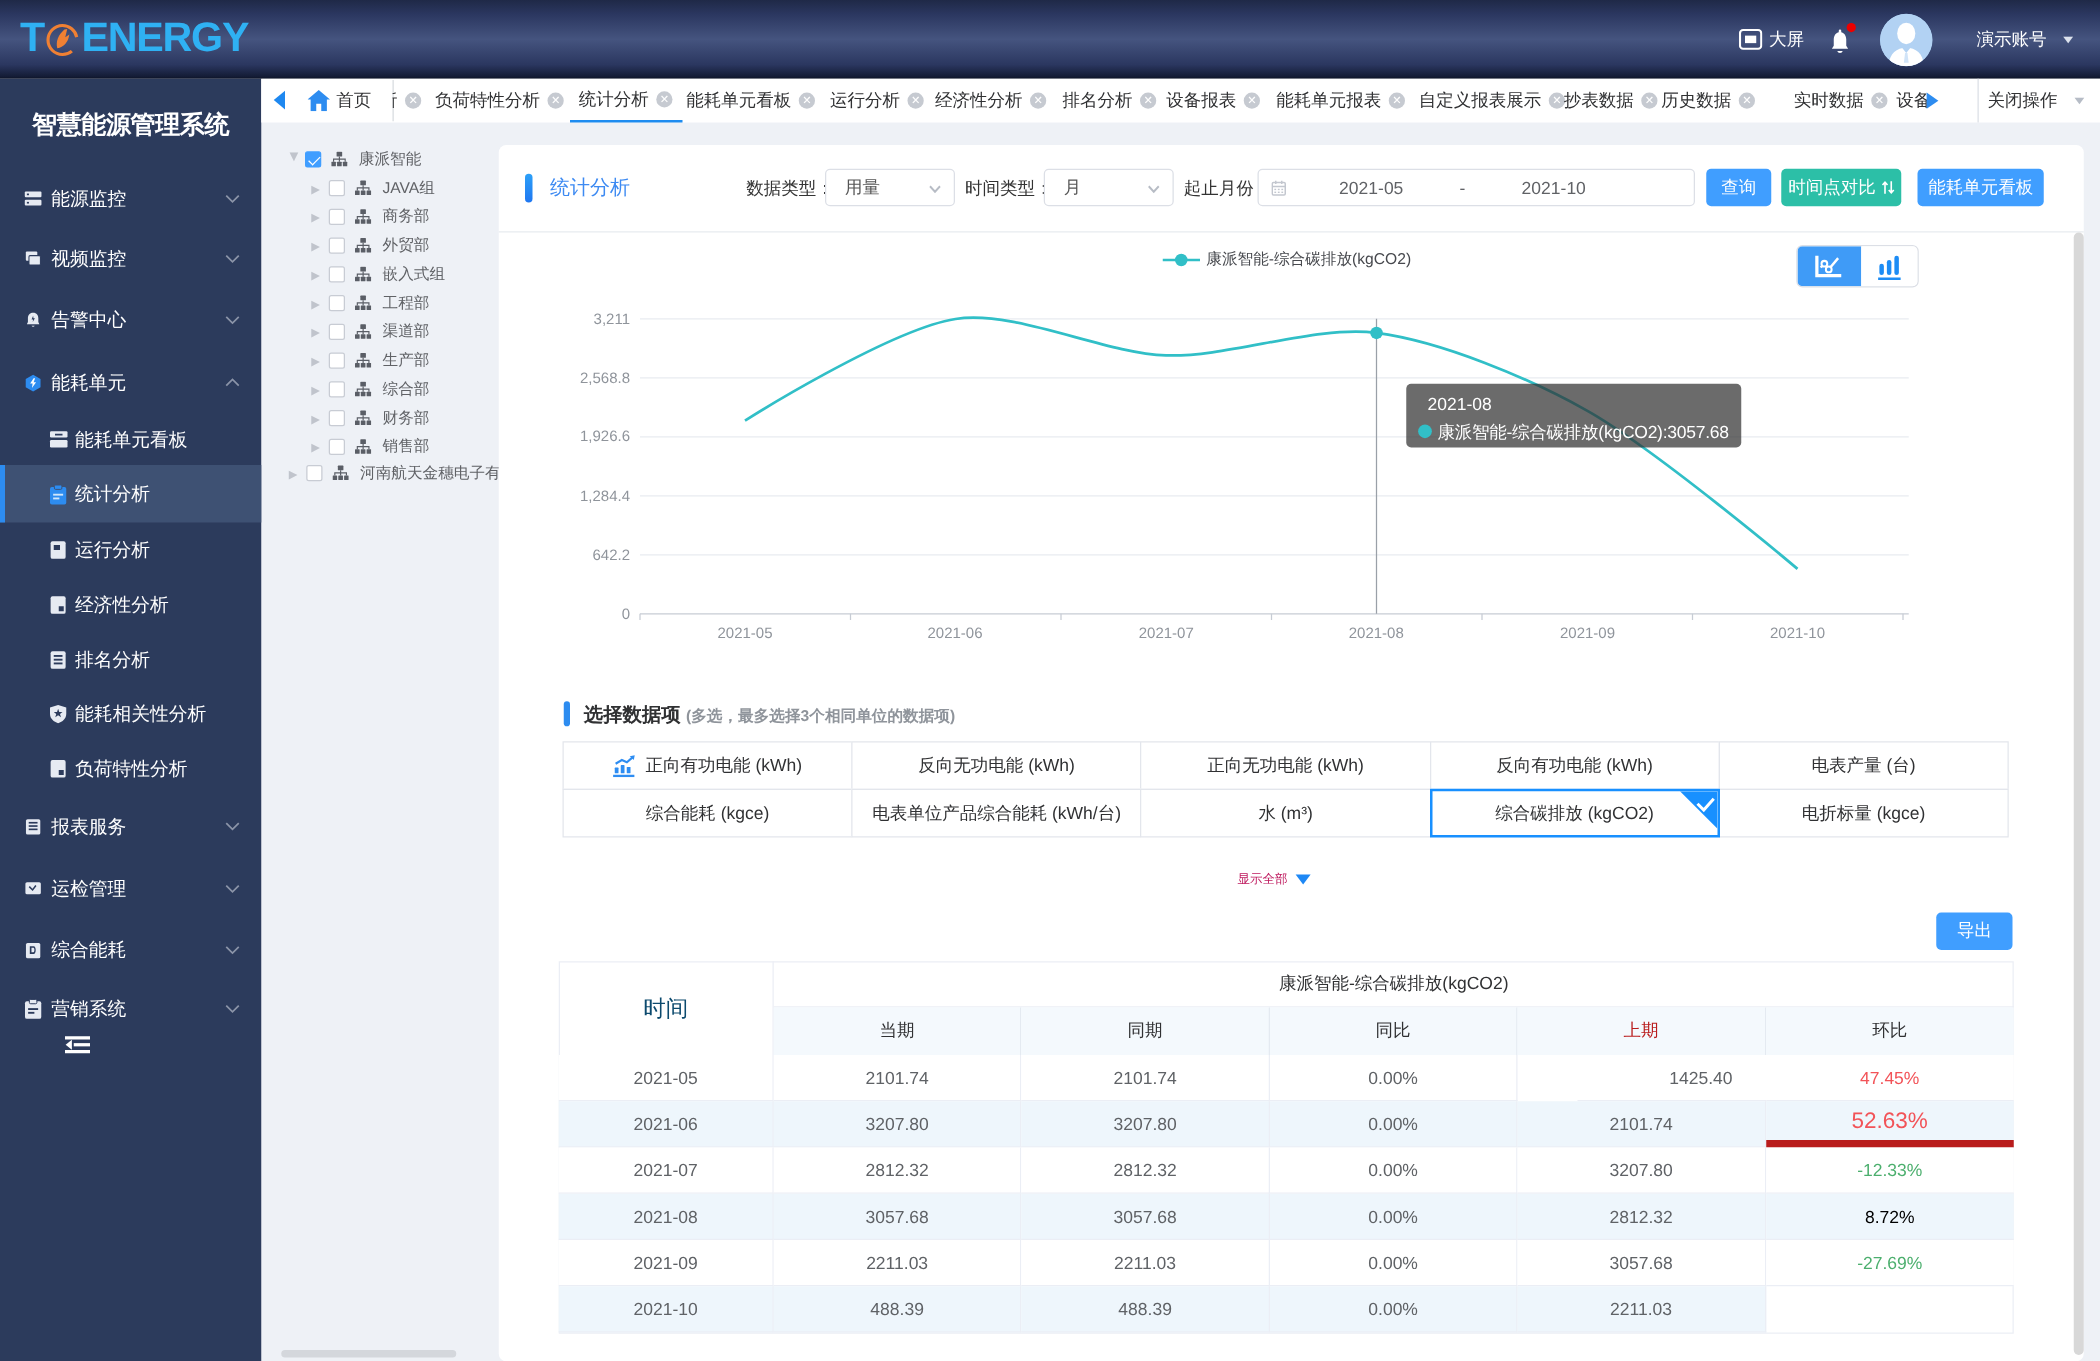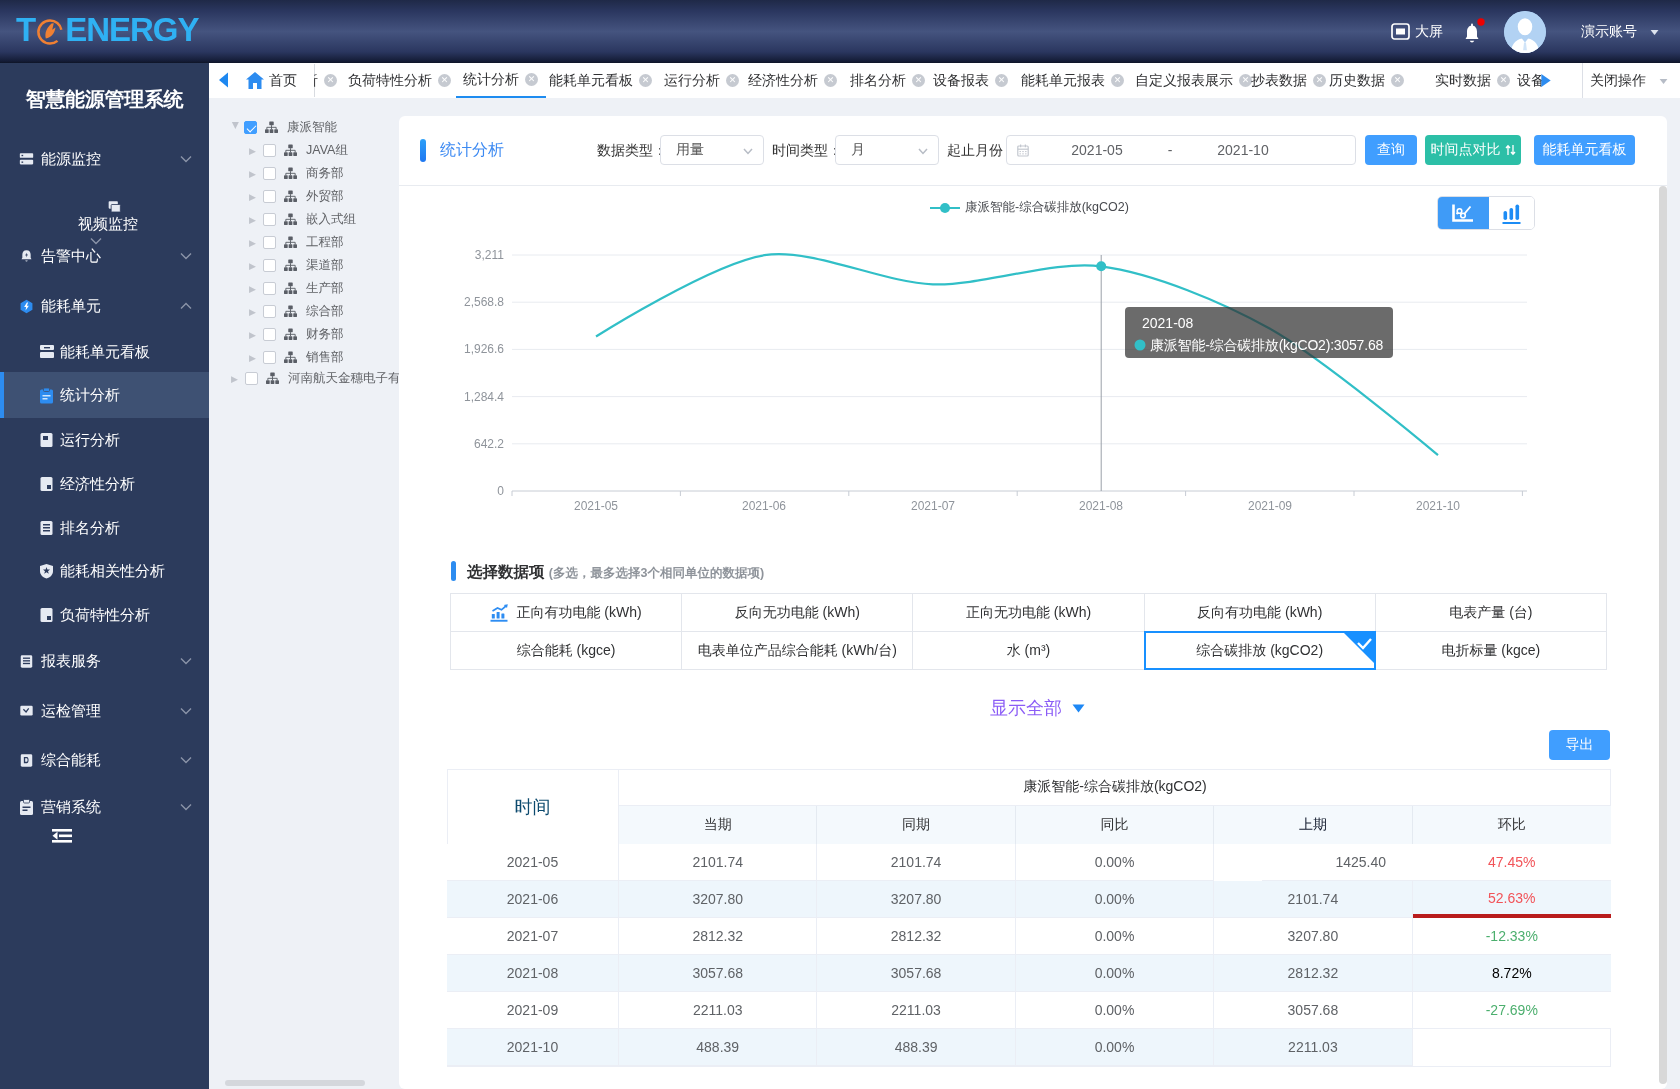--- a/index.html
+++ b/index.html
@@ -99,21 +99,21 @@
             <rect x="3" y="12" width="2" height="1.6" fill="#2c3b5c"></rect>
           </svg>
         </span>
     <span class="mi-txt">能源监控</span>
         <span class="mi-caret">
           <svg width="12" height="8" viewBox="0 0 12 8">
             <path d="M1 1.5 L6 6.5 L11 1.5" stroke="#8b94a8" stroke-width="1.4" fill="none"></path>
           </svg>
         </span>
   </div>
-  <div class="menu-item" style="top:136px;flex-direction:column;">
+  <div class="menu-item" style="top:121px;">
     <span class="mi-icon">
           <svg width="18" height="18" viewBox="0 0 18 18">
             <rect x="2" y="2" width="11" height="9" rx="1" fill="#e6eaf2"></rect>
             <rect x="5" y="6" width="11" height="9" rx="1" fill="#e6eaf2" stroke="#2c3b5c" stroke-width="1"></rect>
           </svg>
         </span>
     <span class="mi-txt">视频监控</span>
         <span class="mi-caret">
           <svg width="12" height="8" viewBox="0 0 12 8">
             <path d="M1 1.5 L6 6.5 L11 1.5" stroke="#8b94a8" stroke-width="1.4" fill="none"></path>
@@ -579,44 +579,44 @@
 <div class="gcell" style="left:975.8px;top:477px;width:232.2px;height:39px;">电表产量 (台)</div>
 <div class="gcell" style="left:51.0px;top:515px;width:232.2px;height:39px;">综合能耗 (kgce)</div>
 <div class="gcell" style="left:282.2px;top:515px;width:232.2px;height:39px;">电表单位产品综合能耗 (kWh/台)</div>
 <div class="gcell" style="left:513.4px;top:515px;width:232.2px;height:39px;">水 (m³)</div>
 <div class="gcell" style="left:744.6px;top:515px;width:232.2px;height:39px;border:2px solid #1890ff;z-index:2;">综合碳排放 (kgCO2)
 <svg style="position:absolute;right:0;top:0;" width="30" height="30" viewBox="0 0 30 30">
           <path d="M0 0 L30 0 L30 30 Z" fill="#1890ff"></path>
           <path d="M14 10 L19 15 L27 6" stroke="#fff" stroke-width="2.4" fill="none"></path>
         </svg></div>
 <div class="gcell" style="left:975.8px;top:515px;width:232.2px;height:39px;">电折标量 (kgce)</div>
-<div class="abs" style="left:591px;top:580px;font-size:18px;color:#8b5cf6;display:flex;align-items:center;">显示全部&nbsp;&nbsp;<svg width="13" height="9" viewBox="0 0 13 9">
+<div class="abs" style="left:591px;top:580px;font-size:10px;color:#be185d;display:flex;align-items:center;">显示全部&nbsp;&nbsp;<svg width="13" height="9" viewBox="0 0 13 9">
           <path d="M0.5 0.5 L12.5 0.5 L6.5 8.5 Z" fill="#1e88f5"></path>
         </svg></div>
 <div class="btn" style="position:absolute;left:1150px;top:614px;width:61px;background:#409eff;">导出</div>
 <div class="abs" style="left:48px;top:653px;width:1164px;height:298px;border:1px solid #ebeef5;"></div>
 <div class="abs" style="left:48px;top:653px;width:172px;height:75px;border-right:1px solid #ebeef5;display:flex;align-items:center;justify-content:center;font-size:18px;color:#0c4a6e;">时间</div>
 <div class="abs" style="left:220px;top:653px;width:992px;height:37px;display:flex;align-items:center;justify-content:center;font-size:14px;color:#303133;border-bottom:1px solid #ebeef5;">康派智能-综合碳排放(kgCO2)</div>
 <div class="abs" style="left:220.0px;top:690px;width:198.4px;height:38px;background:#f4f9fd;border-right:1px solid #e4eaf1;display:flex;align-items:center;justify-content:center;font-size:14px;color:#303133;">当期</div>
 <div class="abs" style="left:418.4px;top:690px;width:198.4px;height:38px;background:#f4f9fd;border-right:1px solid #e4eaf1;display:flex;align-items:center;justify-content:center;font-size:14px;color:#303133;">同期</div>
 <div class="abs" style="left:616.8px;top:690px;width:198.4px;height:38px;background:#f4f9fd;border-right:1px solid #e4eaf1;display:flex;align-items:center;justify-content:center;font-size:14px;color:#303133;">同比</div>
-<div class="abs" style="left:815.2px;top:690px;width:198.4px;height:38px;background:#f4f9fd;border-right:1px solid #e4eaf1;display:flex;align-items:center;justify-content:center;font-size:14px;color:#0f172a;">上期</div>
+<div class="abs" style="left:815.2px;top:690px;width:198.4px;height:38px;background:#f4f9fd;border-right:1px solid #e4eaf1;display:flex;align-items:center;justify-content:center;font-size:14px;color:#b91c1c;">上期</div>
 <div class="abs" style="left:1013.6px;top:690px;width:198.4px;height:38px;background:#f4f9fd;display:flex;align-items:center;justify-content:center;font-size:14px;color:#303133;">环比</div>
 <div class="abs" style="left:48.0px;top:728px;width:172.0px;height:37px;background:#ffffff;border-right:1px solid #ebeef5;border-bottom:1px solid #ebeef5;display:flex;align-items:center;justify-content:center;font-size:14px;color:#5f6266;">2021-05</div>
 <div class="abs" style="left:220.0px;top:728px;width:198.4px;height:37px;background:#ffffff;border-right:1px solid #ebeef5;border-bottom:1px solid #ebeef5;display:flex;align-items:center;justify-content:center;font-size:14px;color:#5f6266;">2101.74</div>
 <div class="abs" style="left:418.4px;top:728px;width:198.4px;height:37px;background:#ffffff;border-right:1px solid #ebeef5;border-bottom:1px solid #ebeef5;display:flex;align-items:center;justify-content:center;font-size:14px;color:#5f6266;">2101.74</div>
 <div class="abs" style="left:616.8px;top:728px;width:198.4px;height:37px;background:#ffffff;border-right:1px solid #ebeef5;border-bottom:1px solid #ebeef5;display:flex;align-items:center;justify-content:center;font-size:14px;color:#5f6266;">0.00%</div>
 <div class="abs" style="left:863px;top:728px;width:198.4px;height:37px;background:#ffffff;border-right:1px solid #ebeef5;border-bottom:1px solid #ebeef5;display:flex;align-items:center;justify-content:center;font-size:14px;color:#5f6266;">1425.40</div>
 <div class="abs" style="left:1013.6px;top:728px;width:198.4px;height:37px;background:#ffffff;border-bottom:1px solid #ebeef5;display:flex;align-items:center;justify-content:center;font-size:14px;color:#f25358;">47.45%</div>
 <div class="abs" style="left:48.0px;top:765px;width:172.0px;height:37px;background:#eef6fc;border-right:1px solid #ebeef5;border-bottom:1px solid #ebeef5;display:flex;align-items:center;justify-content:center;font-size:14px;color:#5f6266;">2021-06</div>
 <div class="abs" style="left:220.0px;top:765px;width:198.4px;height:37px;background:#eef6fc;border-right:1px solid #ebeef5;border-bottom:1px solid #ebeef5;display:flex;align-items:center;justify-content:center;font-size:14px;color:#5f6266;">3207.80</div>
 <div class="abs" style="left:418.4px;top:765px;width:198.4px;height:37px;background:#eef6fc;border-right:1px solid #ebeef5;border-bottom:1px solid #ebeef5;display:flex;align-items:center;justify-content:center;font-size:14px;color:#5f6266;">3207.80</div>
 <div class="abs" style="left:616.8px;top:765px;width:198.4px;height:37px;background:#eef6fc;border-right:1px solid #ebeef5;border-bottom:1px solid #ebeef5;display:flex;align-items:center;justify-content:center;font-size:14px;color:#5f6266;">0.00%</div>
 <div class="abs" style="left:815.2px;top:765px;width:198.4px;height:37px;background:#eef6fc;border-right:1px solid #ebeef5;border-bottom:1px solid #ebeef5;display:flex;align-items:center;justify-content:center;font-size:14px;color:#5f6266;">2101.74</div>
-<div class="abs" style="left:1013.6px;top:765px;width:198.4px;height:37px;background:#eef6fc;border-bottom:4px solid #b91c1c;display:flex;align-items:center;justify-content:center;font-size:14px;color:#f25358;">52.63%</div>
+<div class="abs" style="left:1013.6px;top:765px;width:198.4px;height:37px;background:#eef6fc;border-bottom:6px solid #b91c1c;display:flex;align-items:center;justify-content:center;font-size:18px;color:#f25358;">52.63%</div>
 <div class="abs" style="left:48.0px;top:802px;width:172.0px;height:37px;background:#ffffff;border-right:1px solid #ebeef5;border-bottom:1px solid #ebeef5;display:flex;align-items:center;justify-content:center;font-size:14px;color:#5f6266;">2021-07</div>
 <div class="abs" style="left:220.0px;top:802px;width:198.4px;height:37px;background:#ffffff;border-right:1px solid #ebeef5;border-bottom:1px solid #ebeef5;display:flex;align-items:center;justify-content:center;font-size:14px;color:#5f6266;">2812.32</div>
 <div class="abs" style="left:418.4px;top:802px;width:198.4px;height:37px;background:#ffffff;border-right:1px solid #ebeef5;border-bottom:1px solid #ebeef5;display:flex;align-items:center;justify-content:center;font-size:14px;color:#5f6266;">2812.32</div>
 <div class="abs" style="left:616.8px;top:802px;width:198.4px;height:37px;background:#ffffff;border-right:1px solid #ebeef5;border-bottom:1px solid #ebeef5;display:flex;align-items:center;justify-content:center;font-size:14px;color:#5f6266;">0.00%</div>
 <div class="abs" style="left:815.2px;top:802px;width:198.4px;height:37px;background:#ffffff;border-right:1px solid #ebeef5;border-bottom:1px solid #ebeef5;display:flex;align-items:center;justify-content:center;font-size:14px;color:#5f6266;">3207.80</div>
 <div class="abs" style="left:1013.6px;top:802px;width:198.4px;height:37px;background:#ffffff;border-bottom:1px solid #ebeef5;display:flex;align-items:center;justify-content:center;font-size:14px;color:#4caf6e;">-12.33%</div>
 <div class="abs" style="left:48.0px;top:839px;width:172.0px;height:37px;background:#eef6fc;border-right:1px solid #ebeef5;border-bottom:1px solid #ebeef5;display:flex;align-items:center;justify-content:center;font-size:14px;color:#5f6266;">2021-08</div>
 <div class="abs" style="left:220.0px;top:839px;width:198.4px;height:37px;background:#eef6fc;border-right:1px solid #ebeef5;border-bottom:1px solid #ebeef5;display:flex;align-items:center;justify-content:center;font-size:14px;color:#5f6266;">3057.68</div>
 <div class="abs" style="left:418.4px;top:839px;width:198.4px;height:37px;background:#eef6fc;border-right:1px solid #ebeef5;border-bottom:1px solid #ebeef5;display:flex;align-items:center;justify-content:center;font-size:14px;color:#5f6266;">3057.68</div>
 <div class="abs" style="left:616.8px;top:839px;width:198.4px;height:37px;background:#eef6fc;border-right:1px solid #ebeef5;border-bottom:1px solid #ebeef5;display:flex;align-items:center;justify-content:center;font-size:14px;color:#5f6266;">0.00%</div>

